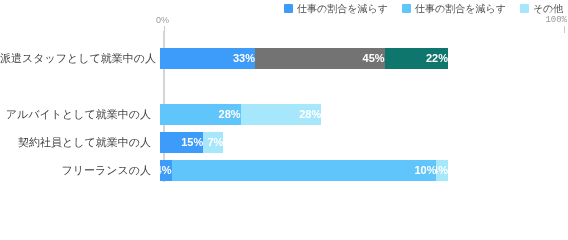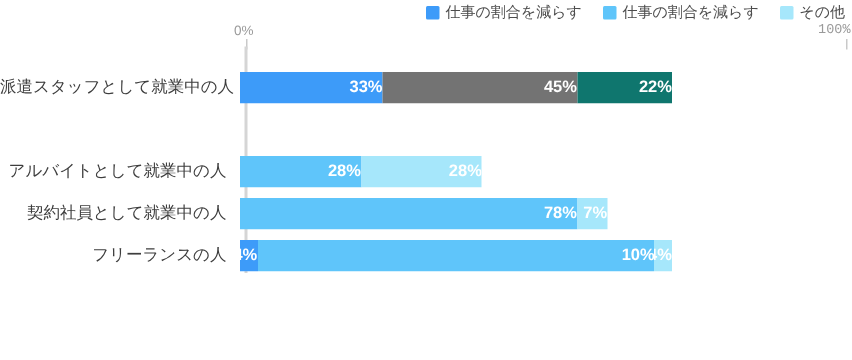--- a/index.html
+++ b/index.html
@@ -180,22 +180,22 @@
             <span class="seg-value">28%</span>
           </div>
           <div class="seg" style="background: rgb(166, 231, 251); flex: 0 0 28%;">
             <span class="seg-value">28%</span>
           </div>
         </div>
       </div>
       <div class="row">
         <div class="row-label">契約社員として就業中の人</div>
         <div class="bar">
-          <div class="seg" style="background: rgb(95, 197, 250); flex: 0 0 78%;">
-            <span class="seg-value">78%</span>
+          <div class="seg" style="background: rgb(61, 155, 249); flex: 0 0 15%;">
+            <span class="seg-value">15%</span>
           </div>
           <div class="seg" style="background: rgb(166, 231, 251); flex: 0 0 7%;">
             <span class="seg-value">7%</span>
           </div>
         </div>
       </div>
       <div class="row">
         <div class="row-label">フリーランスの人</div>
         <div class="bar">
           <div class="seg" style="background: rgb(61, 155, 249); flex: 0 0 4%;">

